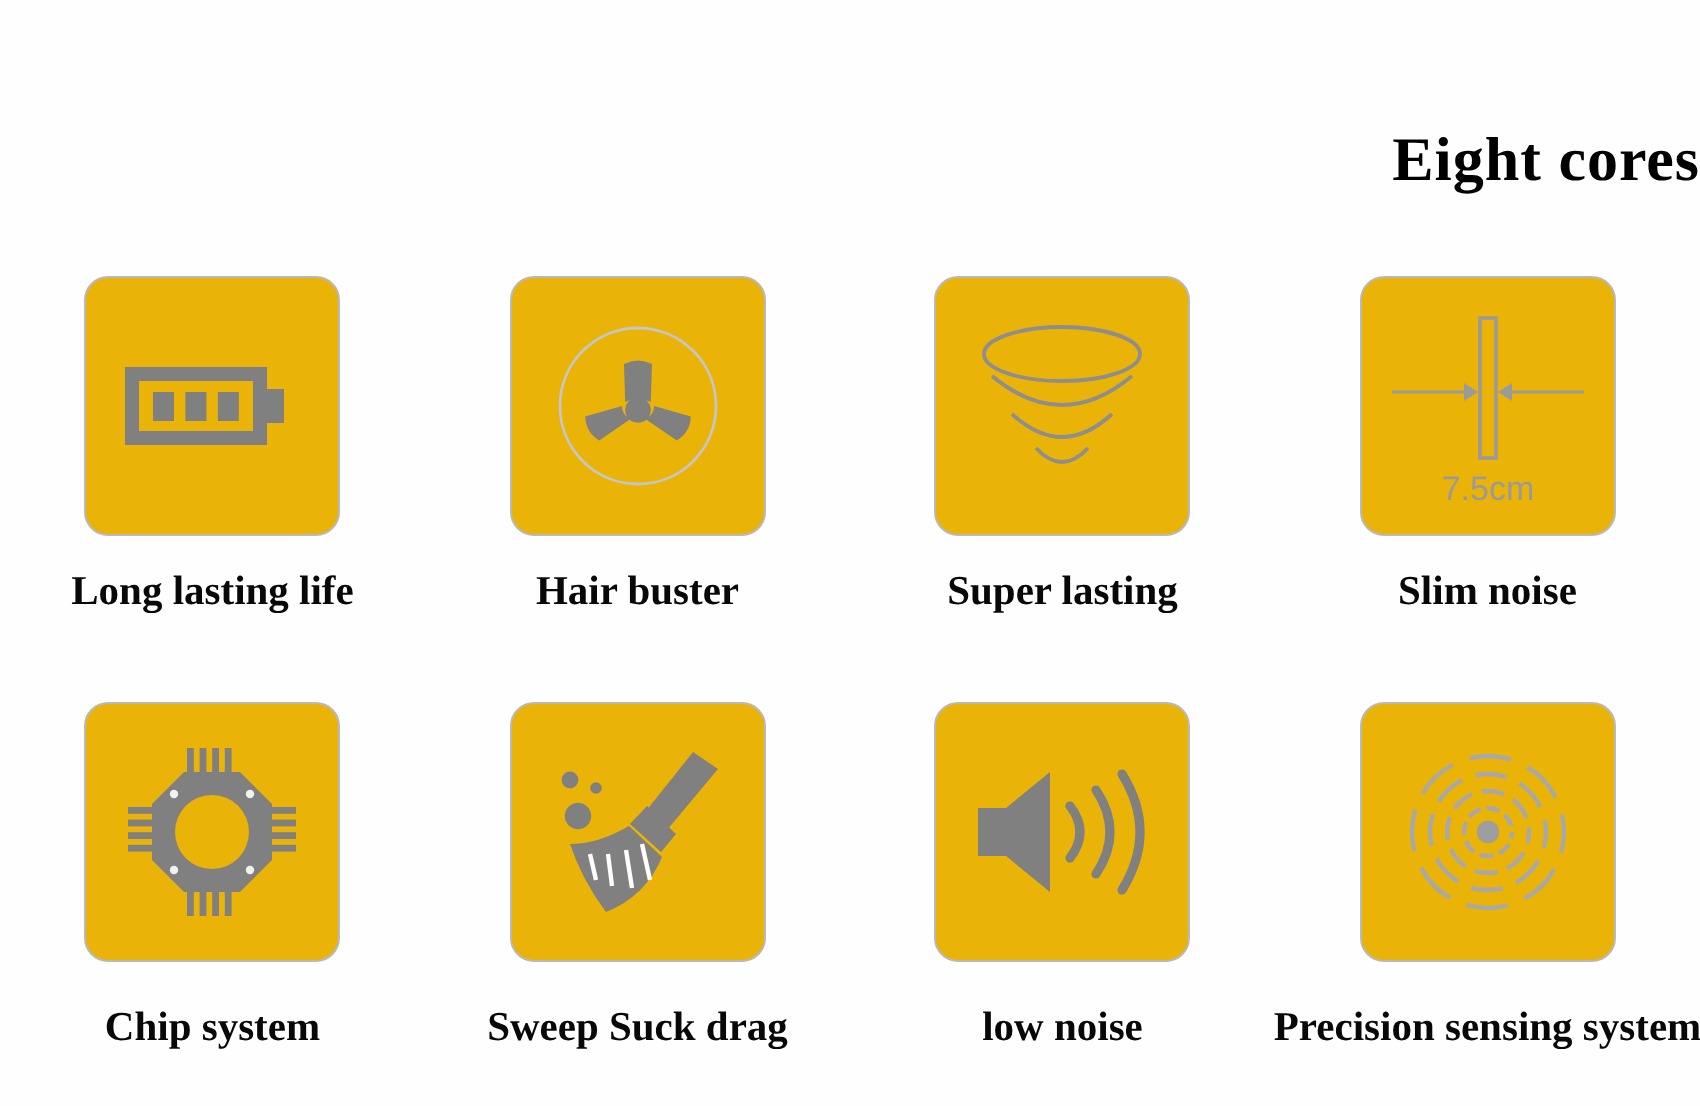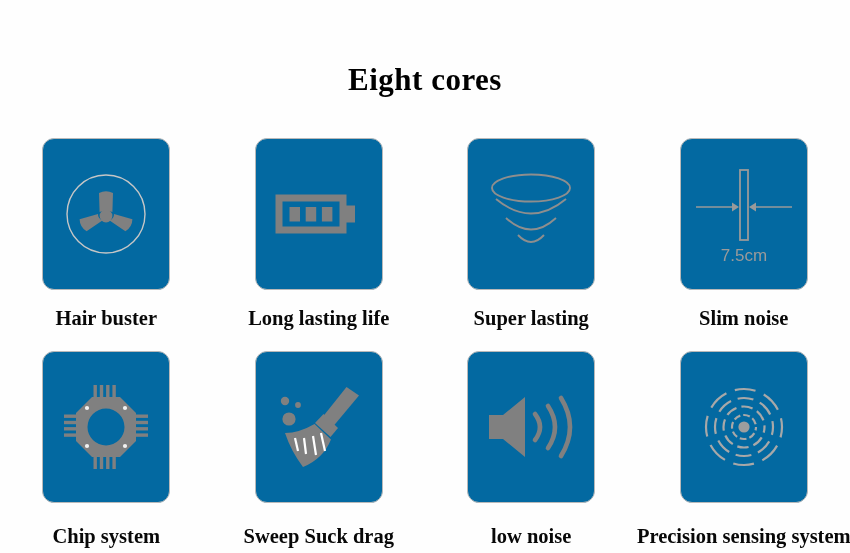--- a/index.html
+++ b/index.html
@@ -16,21 +16,21 @@
     position: relative;
     width: 850px;
     height: 553px;
     background: #fefefe;
   }
   .page-title {
     position: absolute;
     top: 62px;
     left: 0;
     width: 850px;
-    text-align: center;
+    text-align: right;
     font-family: "Liberation Serif", serif;
     font-weight: bold;
     font-size: 31px;
     color: #000000;
     letter-spacing: 0.5px;
   }
   
   .grid-row {
     position: absolute;
     left: 0;
@@ -41,24 +41,24 @@
   .grid-row.row-2 { top: 351px; }
 
   .cell {
     width: 212.5px;
     display: flex;
     flex-direction: column;
     align-items: center;
   }
   .icon-box {
     width: 128px;
-    height: 152px;
+    height: 130px;
     border: 1.4px solid #b9b9b9;
     border-radius: 12px;
-    background: #0369a1;
+    background: #eab308;
     position: relative;
     display: flex;
     align-items: center;
     justify-content: center;
   }
   .feature-label {
     margin-top: 17px;
     font-family: "Liberation Serif", serif;
     font-weight: bold;
     font-size: 20.5px;
@@ -80,45 +80,45 @@
 
 <div id="page">
 
   <div class="page-title">Eight cores</div>
 
   <div class="grid-row row-1">
 
     <div class="cell">
       <div class="icon-box">
         <span>
+          <svg width="84" height="56" viewBox="0 0 84 56">
+            <rect x="2" y="12" width="64" height="32" fill="none" stroke="#808080" stroke-width="7"></rect>
+            <rect x="66" y="19.5" width="12" height="17" fill="#808080"></rect>
+            <rect x="12.5" y="21" width="10.5" height="14.5" fill="#808080"></rect>
+            <rect x="28.7" y="21" width="10.5" height="14.5" fill="#808080"></rect>
+            <rect x="44.9" y="21" width="10.5" height="14.5" fill="#808080"></rect>
+          </svg>
+        </span>
+      </div>
+      <div class="feature-label">Long lasting life</div>
+    </div>
+
+    <div class="cell">
+      <div class="icon-box">
+        <span>
           <svg width="96" height="96" viewBox="0 0 96 96">
             <circle cx="48" cy="48" r="39" fill="none" stroke="#c6c6c6" stroke-width="1.4"></circle>
             <circle cx="48" cy="50" r="6.4" fill="#808080"></circle>
             <path d="M41.6 46 L41.0 27 Q48 23.5 55.0 27 L54.4 46 Q48 42.8 41.6 46 Z" fill="#808080"></path>
             <path d="M44.4 54.4 L28.6 65.2 Q21.8 61.0 21.6 53.2 L40.0 48.0 Q39.8 52.4 44.4 54.4 Z" fill="#808080"></path>
             <path d="M51.6 54.4 L67.4 65.2 Q74.2 61.0 74.4 53.2 L56.0 48.0 Q56.2 52.4 51.6 54.4 Z" fill="#808080"></path>
           </svg>
         </span>
       </div>
       <div class="feature-label">Hair buster</div>
-    </div>
-
-    <div class="cell">
-      <div class="icon-box">
-        <span>
-          <svg width="84" height="56" viewBox="0 0 84 56">
-            <rect x="2" y="12" width="64" height="32" fill="none" stroke="#808080" stroke-width="7"></rect>
-            <rect x="66" y="19.5" width="12" height="17" fill="#808080"></rect>
-            <rect x="12.5" y="21" width="10.5" height="14.5" fill="#808080"></rect>
-            <rect x="28.7" y="21" width="10.5" height="14.5" fill="#808080"></rect>
-            <rect x="44.9" y="21" width="10.5" height="14.5" fill="#808080"></rect>
-          </svg>
-        </span>
-      </div>
-      <div class="feature-label">Long lasting life</div>
     </div>
 
     <div class="cell">
       <div class="icon-box">
         <span>
           <svg width="92" height="88" viewBox="0 0 92 88">
             <ellipse cx="46" cy="18" rx="39" ry="13.5" fill="none" stroke="#8e8e8e" stroke-width="1.9"></ellipse>
             <path d="M11 29 Q46 58 81 29" fill="none" stroke="#8e8e8e" stroke-width="1.9"></path>
             <path d="M21 48 Q46 71 71 48" fill="none" stroke="#8e8e8e" stroke-width="1.9"></path>
             <path d="M33 65 Q46 79 59 65" fill="none" stroke="#8e8e8e" stroke-width="1.9"></path>

